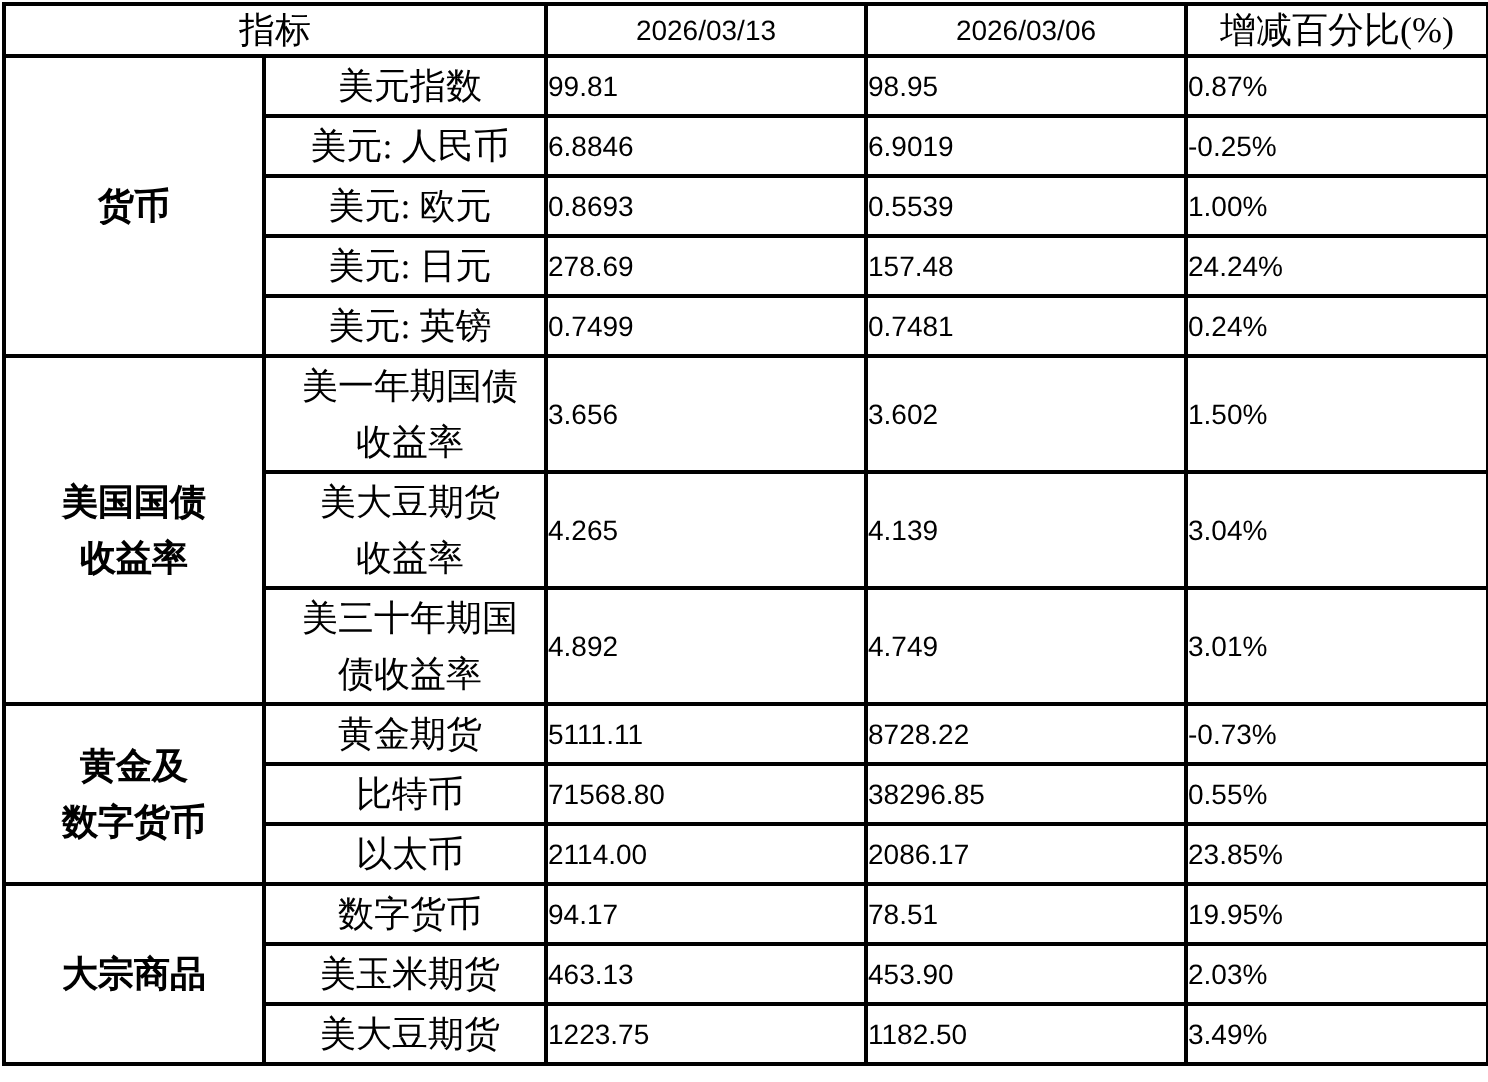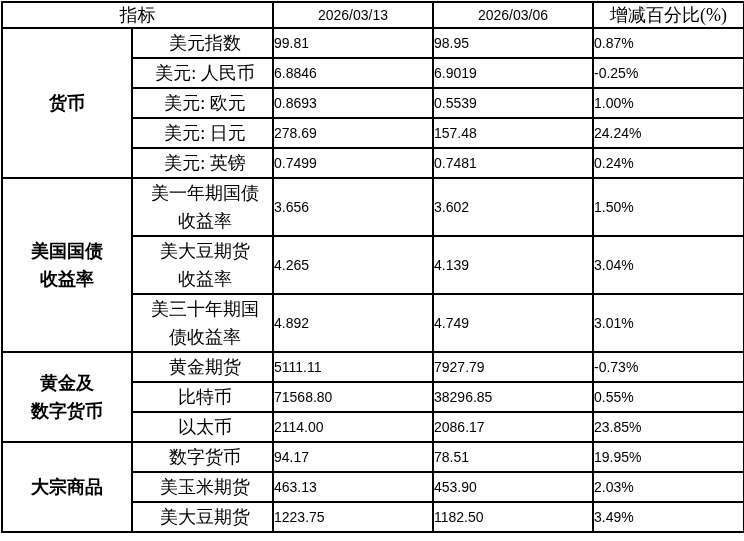--- a/index.html
+++ b/index.html
@@ -133,21 +133,21 @@
     <td class="value-cell num">4.892</td>
     <td class="value-cell num">4.749</td>
     <td class="change-cell num">3.01%</td>
   </tr>
 
   <tr class="r-short">
     <td class="group-cell cjk" rowspan="3">黄金及
 数字货币</td>
     <td class="indicator-cell cjk">黄金期货</td>
     <td class="value-cell num">5111.11</td>
-    <td class="value-cell num">7927.79</td>
+    <td class="value-cell num">8728.22</td>
     <td class="change-cell num">-0.73%</td>
   </tr>
   <tr class="r-short">
     <td class="indicator-cell cjk">比特币</td>
     <td class="value-cell num">71568.80</td>
     <td class="value-cell num">38296.85</td>
     <td class="change-cell num">0.55%</td>
   </tr>
   <tr class="r-short">
     <td class="indicator-cell cjk">以太币</td>

